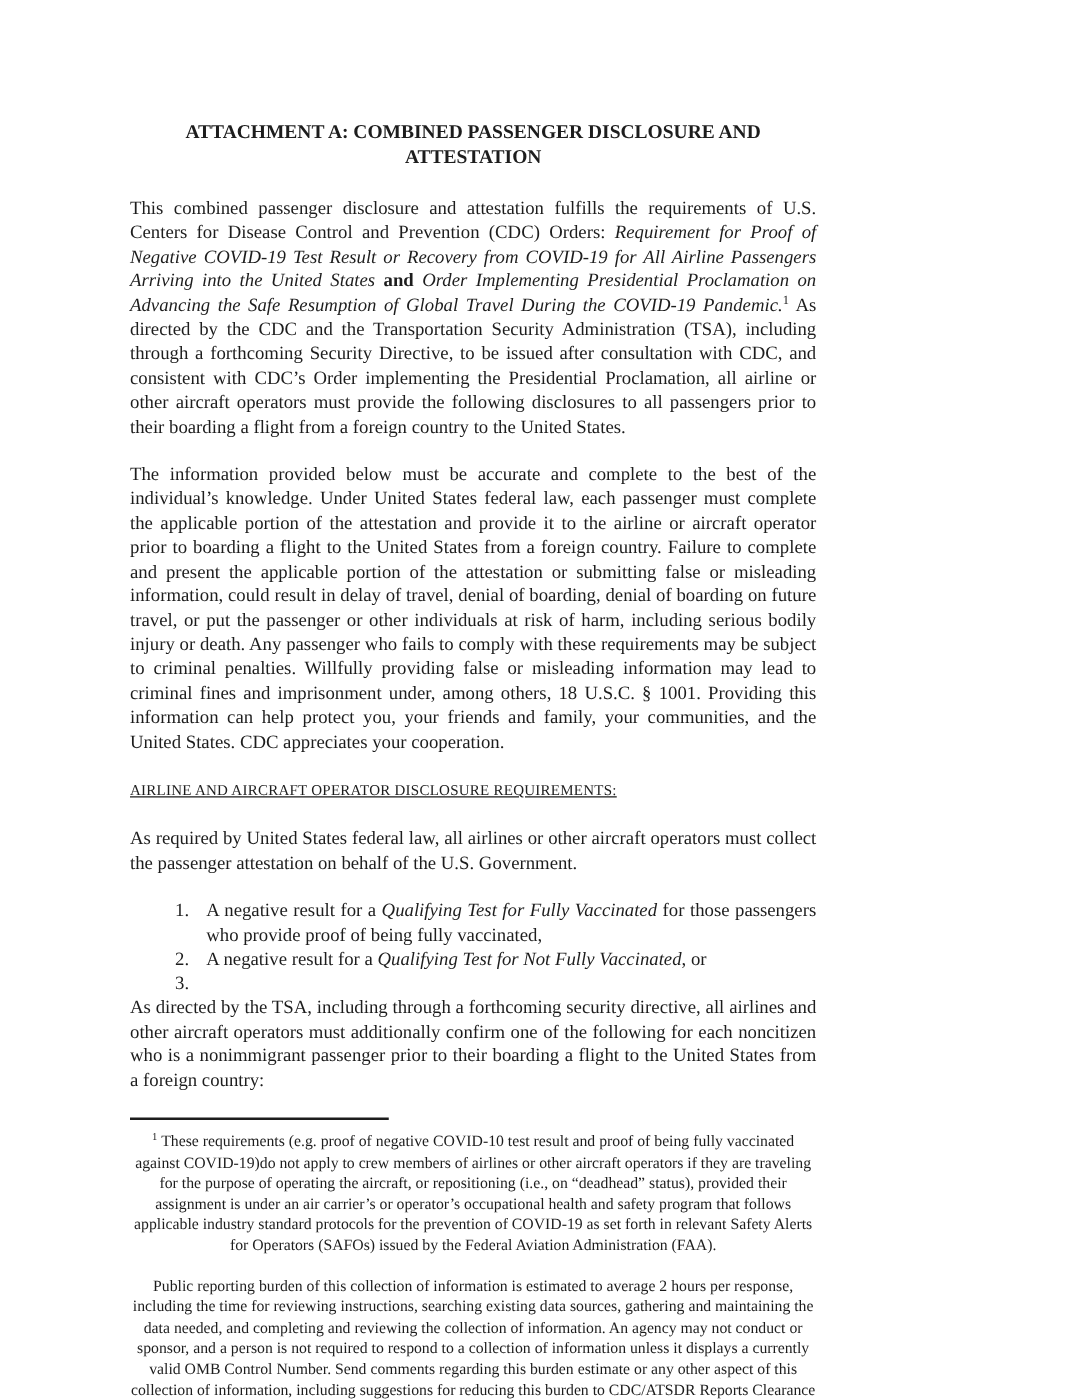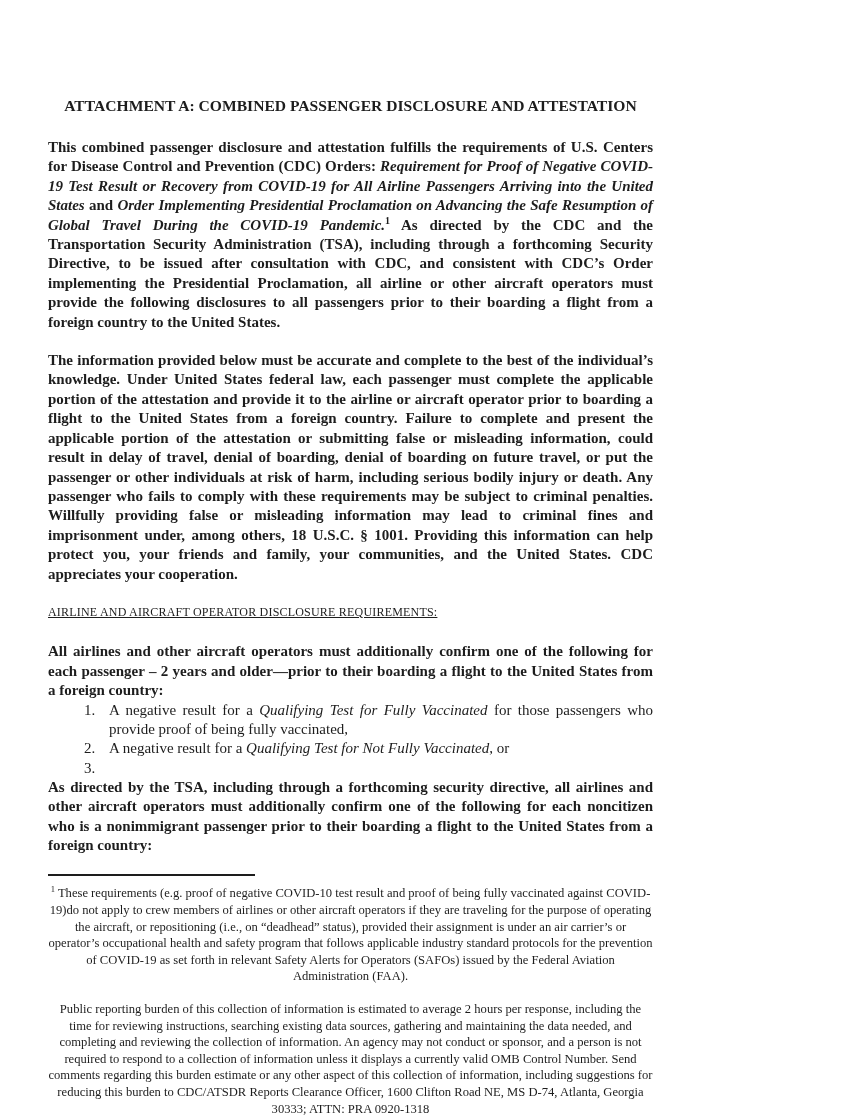--- a/index.html
+++ b/index.html
@@ -7,40 +7,39 @@
     padding: 0;
     background: #ffffff;
   }
   .page {
     position: relative;
     width: 750px;
     height: 1120px;
     box-sizing: border-box;
     background: #ffffff;
     color: #1d1d1d;
-    padding: 96px 97px 0 48px;
+    padding: 96px 97px 0 104px;
     overflow: hidden;
     font-family: "Liberation Serif", "DejaVu Serif", serif;
     font-size: 15px;
     line-height: 19.4px;
   }
   .doc-title {
     font-size: 15.6px;
     font-weight: bold;
     text-align: center;
     line-height: 20px;
     margin: 0 0 22px 0;
   }
   .doc-title .title-line {
     display: block;
   }
   .para {
     margin: 0 0 19px 0;
     text-align: justify;
-    font-weight: bold;
   }
   .para sup, .footnote sup {
     font-size: 10px;
     line-height: 0;
     vertical-align: super;
   }
   .section-heading {
     font-size: 12px;
     font-weight: normal;
     text-decoration: underline;
@@ -92,22 +91,22 @@
   <h1 class="doc-title">
     <span class="title-line">ATTACHMENT A: COMBINED PASSENGER DISCLOSURE AND ATTESTATION</span>
   </h1>
 
   <p class="para"><span>This combined passenger disclosure and attestation fulfills the requirements of U.S. Centers for Disease Control and Prevention (CDC) Orders: </span><i>Requirement for Proof of Negative COVID-19 Test Result or Recovery from COVID-19 for All Airline Passengers Arriving into the United States</i><b> and </b><i>Order Implementing Presidential Proclamation on Advancing the Safe Resumption of Global Travel During the COVID-19 Pandemic.</i><sup>1</sup><span> As directed by the CDC and the Transportation Security Administration (TSA), including through a forthcoming Security Directive, to be issued after consultation with CDC, and consistent with CDC’s Order implementing the Presidential Proclamation, all airline or other aircraft operators must provide the following disclosures to all passengers prior to their boarding a flight from a foreign country to the United States.</span></p>
 
   <p class="para"><span>The information provided below must be accurate and complete to the best of the individual’s knowledge. Under United States federal law, each passenger must complete the applicable portion of the attestation and provide it to the airline or aircraft operator prior to boarding a flight to the United States from a foreign country. Failure to complete and present the applicable portion of the attestation or submitting false or misleading information, could result in delay of travel, denial of boarding, denial of boarding on future travel, or put the passenger or other individuals at risk of harm, including serious bodily injury or death. Any passenger who fails to comply with these requirements may be subject to criminal penalties. Willfully providing false or misleading information may lead to criminal fines and imprisonment under, among others, 18 U.S.C. § 1001. Providing this information can help protect you, your friends and family, your communities, and the United States. CDC appreciates your cooperation.</span></p>
 
   <h2 class="section-heading">AIRLINE AND AIRCRAFT OPERATOR DISCLOSURE REQUIREMENTS:</h2>
 
+  <p class="para"><span>As required by United States federal law, all airlines or other aircraft operators must collect the passenger attestation on behalf of the U.S. Government.</span></p>
 
-  <p class="para para-before-list"><span>All airlines and other aircraft operators must additionally confirm one of the following for each passenger – 2 years and older—prior to their boarding a flight to the United States from a foreign country:</span></p>
 
   <div class="numbered-list">
     <div class="list-item">
       <span class="list-number">1.</span>
       <span class="list-text"><span>A negative result for a </span><i>Qualifying Test for Fully Vaccinated</i><span> for those passengers who provide proof of being fully vaccinated,</span></span>
     </div>
     <div class="list-item">
       <span class="list-number">2.</span>
       <span class="list-text"><span>A negative result for a </span><i>Qualifying Test for Not Fully Vaccinated</i><span>, or</span></span>
     </div>

